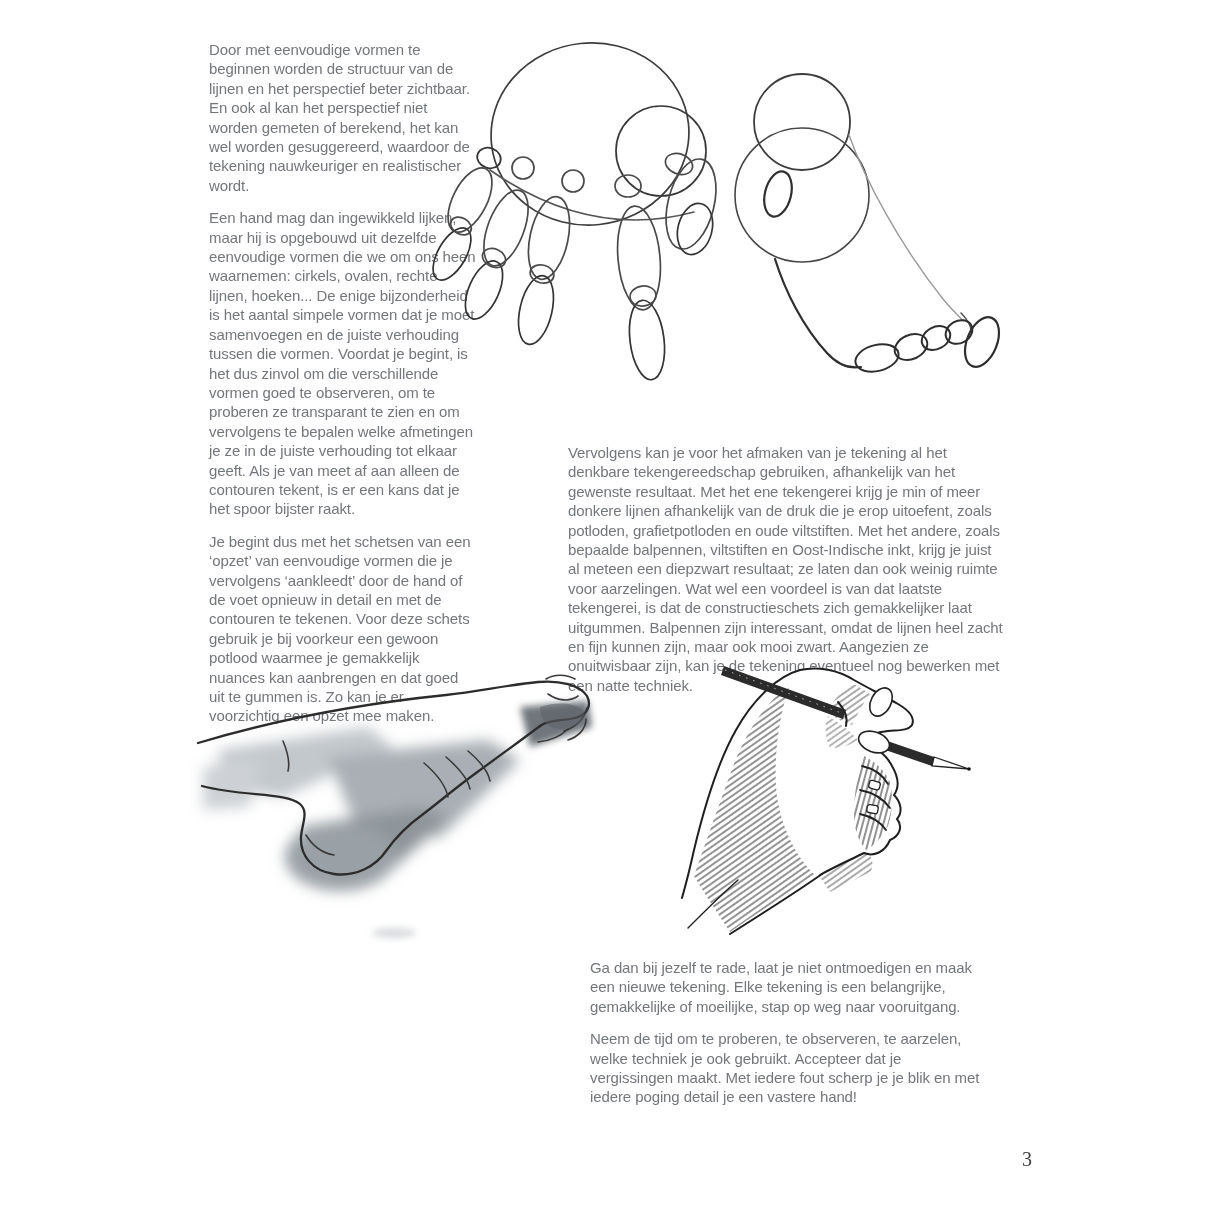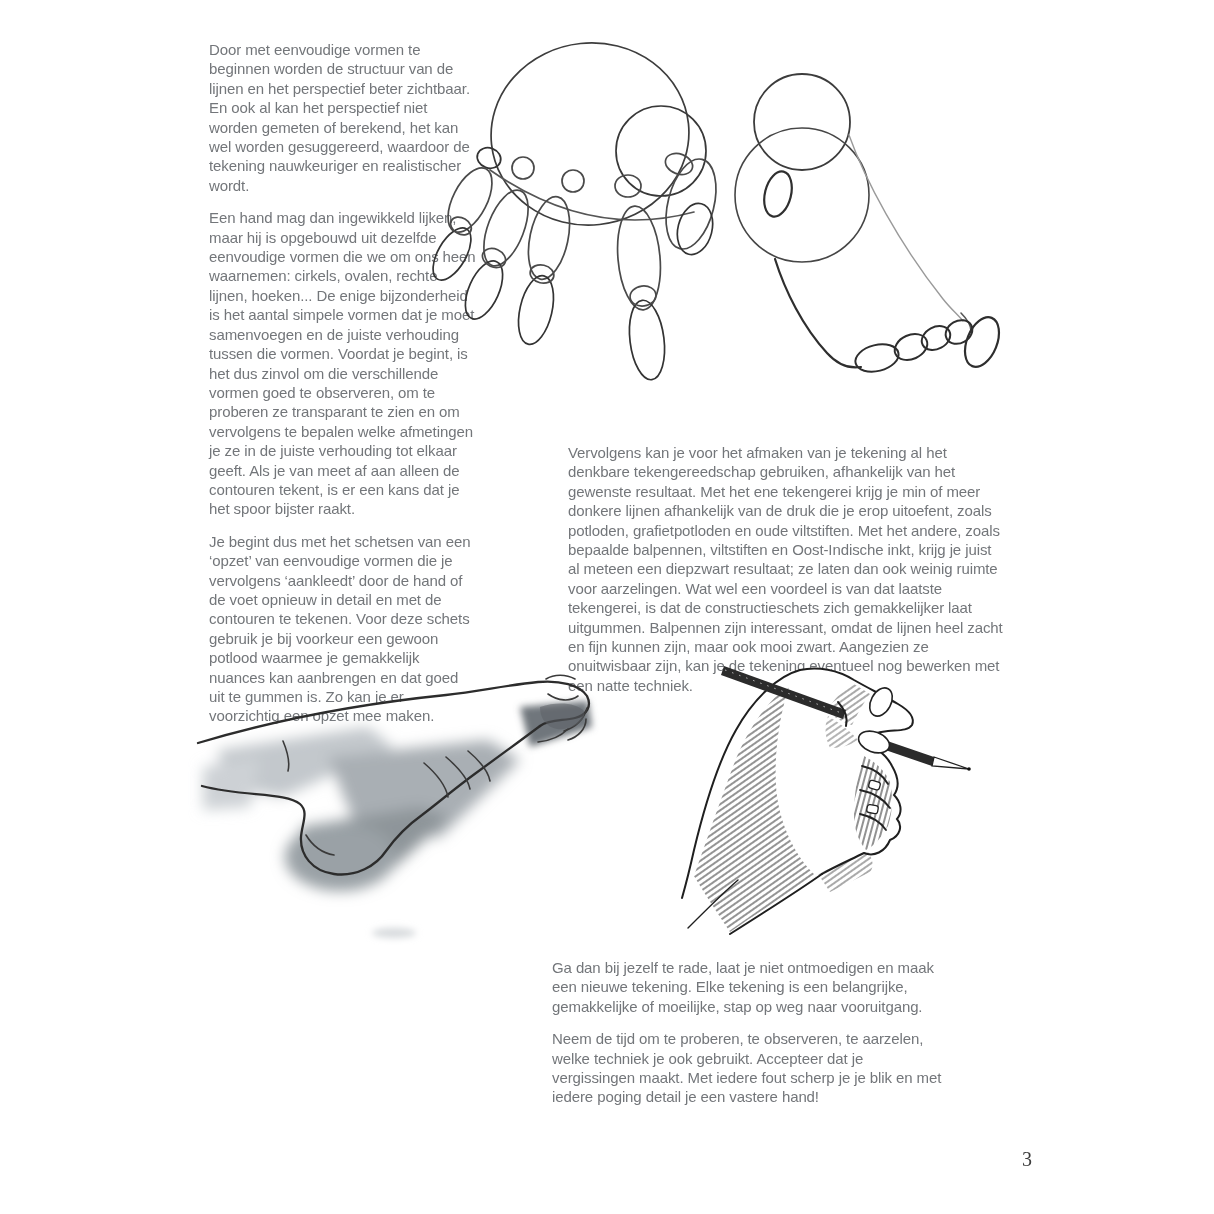--- a/index.html
+++ b/index.html
@@ -166,20 +166,20 @@
       <polygon points="256,121 291,133 254,130" fill="#ffffff" stroke="#222" stroke-width="1.3"></polygon>
       <circle cx="291" cy="133" r="1.8" fill="#111"></circle>
       <path d="M160,66 Q171,78 168,90" fill="none" stroke="#1f1f1f" stroke-width="2" stroke-linecap="round"></path>
       <ellipse cx="196" cy="106" rx="16" ry="10" transform="rotate(20 196 106)" fill="#ffffff" stroke="#222" stroke-width="1.6"></ellipse>
     </svg>
   </div>
 
   <div class="textcol" style="left:209px;top:958px;width:378px;">
   </div>
 
-  <div class="textcol" style="left:552px;top:958px;width:396px;">
+  <div class="textcol" style="left:590px;top:958px;width:396px;">
     <p>Ga dan bij jezelf te rade, laat je niet ontmoedigen en maak een nieuwe tekening. Elke tekening is een belangrijke, gemakkelijke of moeilijke, stap op weg naar vooruitgang.</p>
     <p>Neem de tijd om te proberen, te observeren, te aarzelen, welke techniek je ook gebruikt. Accepteer dat je vergissingen maakt. Met iedere fout scherp je je blik en met iedere poging detail je een vastere hand!</p>
   </div>
 
   <div class="pagenum">3</div>
 
 </div>
 
 </body></html>

